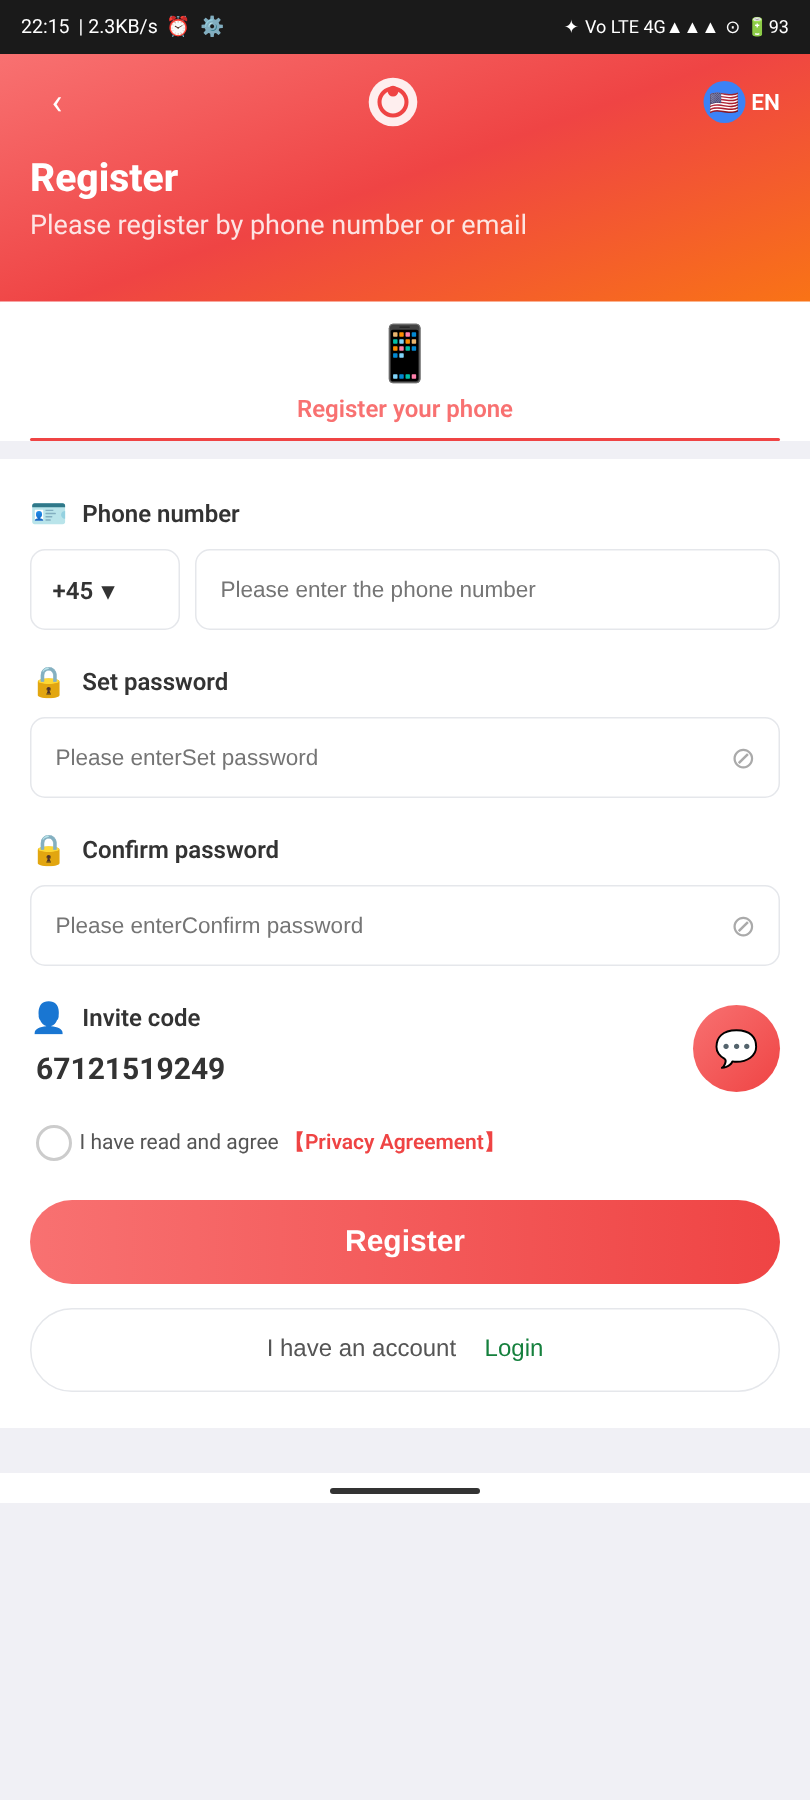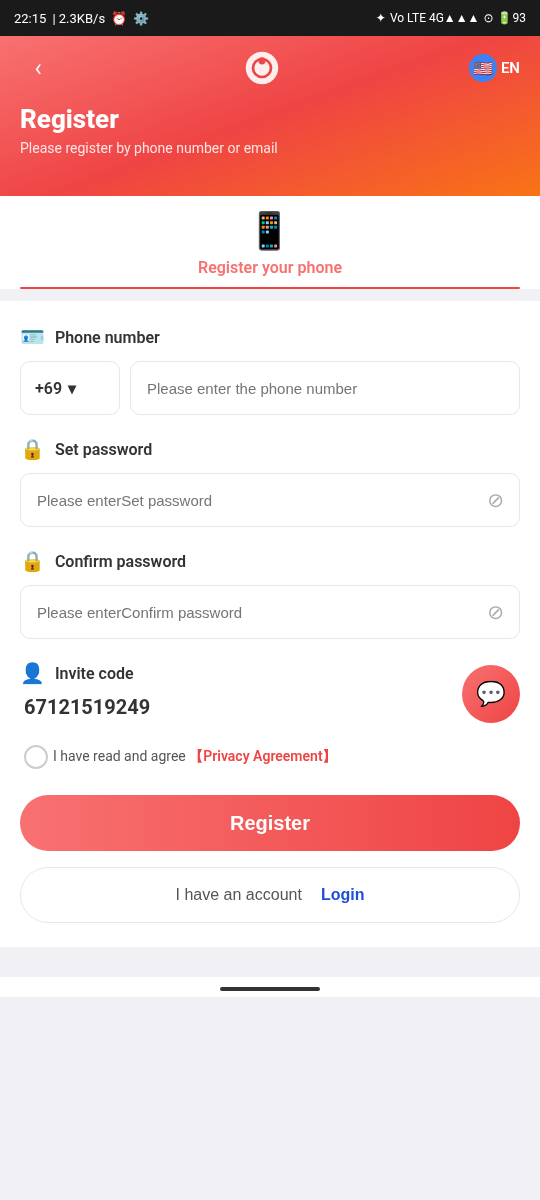--- a/index.html
+++ b/index.html
@@ -87,21 +87,21 @@
       font-size: 16px;
     }
     .header-title {
       color: white;
       font-size: 26px;
       font-weight: 800;
       margin-bottom: 6px;
     }
     .header-subtitle {
       color: rgba(255,255,255,0.85);
-      font-size: 14px;
+      font-size: 18px;
     }
 
     
     .main-content {
       background: #f0f0f5;
       padding: 0 0 30px 0;
       margin-top: -10px;
       border-radius: 12px 12px 0 0;
     }
 
@@ -296,21 +296,21 @@
       font-weight: 500;
       border: 1.5px solid #e5e7eb;
       border-radius: 28px;
       cursor: pointer;
       display: flex;
       align-items: center;
       justify-content: center;
       gap: 19px;
     }
     .login-btn-text { color: #555; }
-    .login-btn-link { color: #1d4ed8; font-weight: 700; }
+    .login-btn-link { color: #15803d; font-weight: 400; }
 
     
     .bottom-bar {
       display: flex;
       justify-content: center;
       padding: 10px 0 6px 0;
       background: white;
     }
     .bottom-indicator {
       width: 100px;
@@ -376,21 +376,21 @@
 
   <div class="form-section">
 
     
     <div class="field-label">
       <span class="field-icon">🪪</span>
       <span>Phone number</span>
     </div>
     <div class="phone-row">
       <div class="country-select">
-        <span>+69</span>
+        <span>+45</span>
         <span>▾</span>
       </div>
       <input class="phone-input" type="tel" placeholder="Please enter the phone number" style="">
     </div>
 
     
     <div class="field-label">
       <span class="field-icon">🔒</span>
       <span>Set password</span>
     </div>

